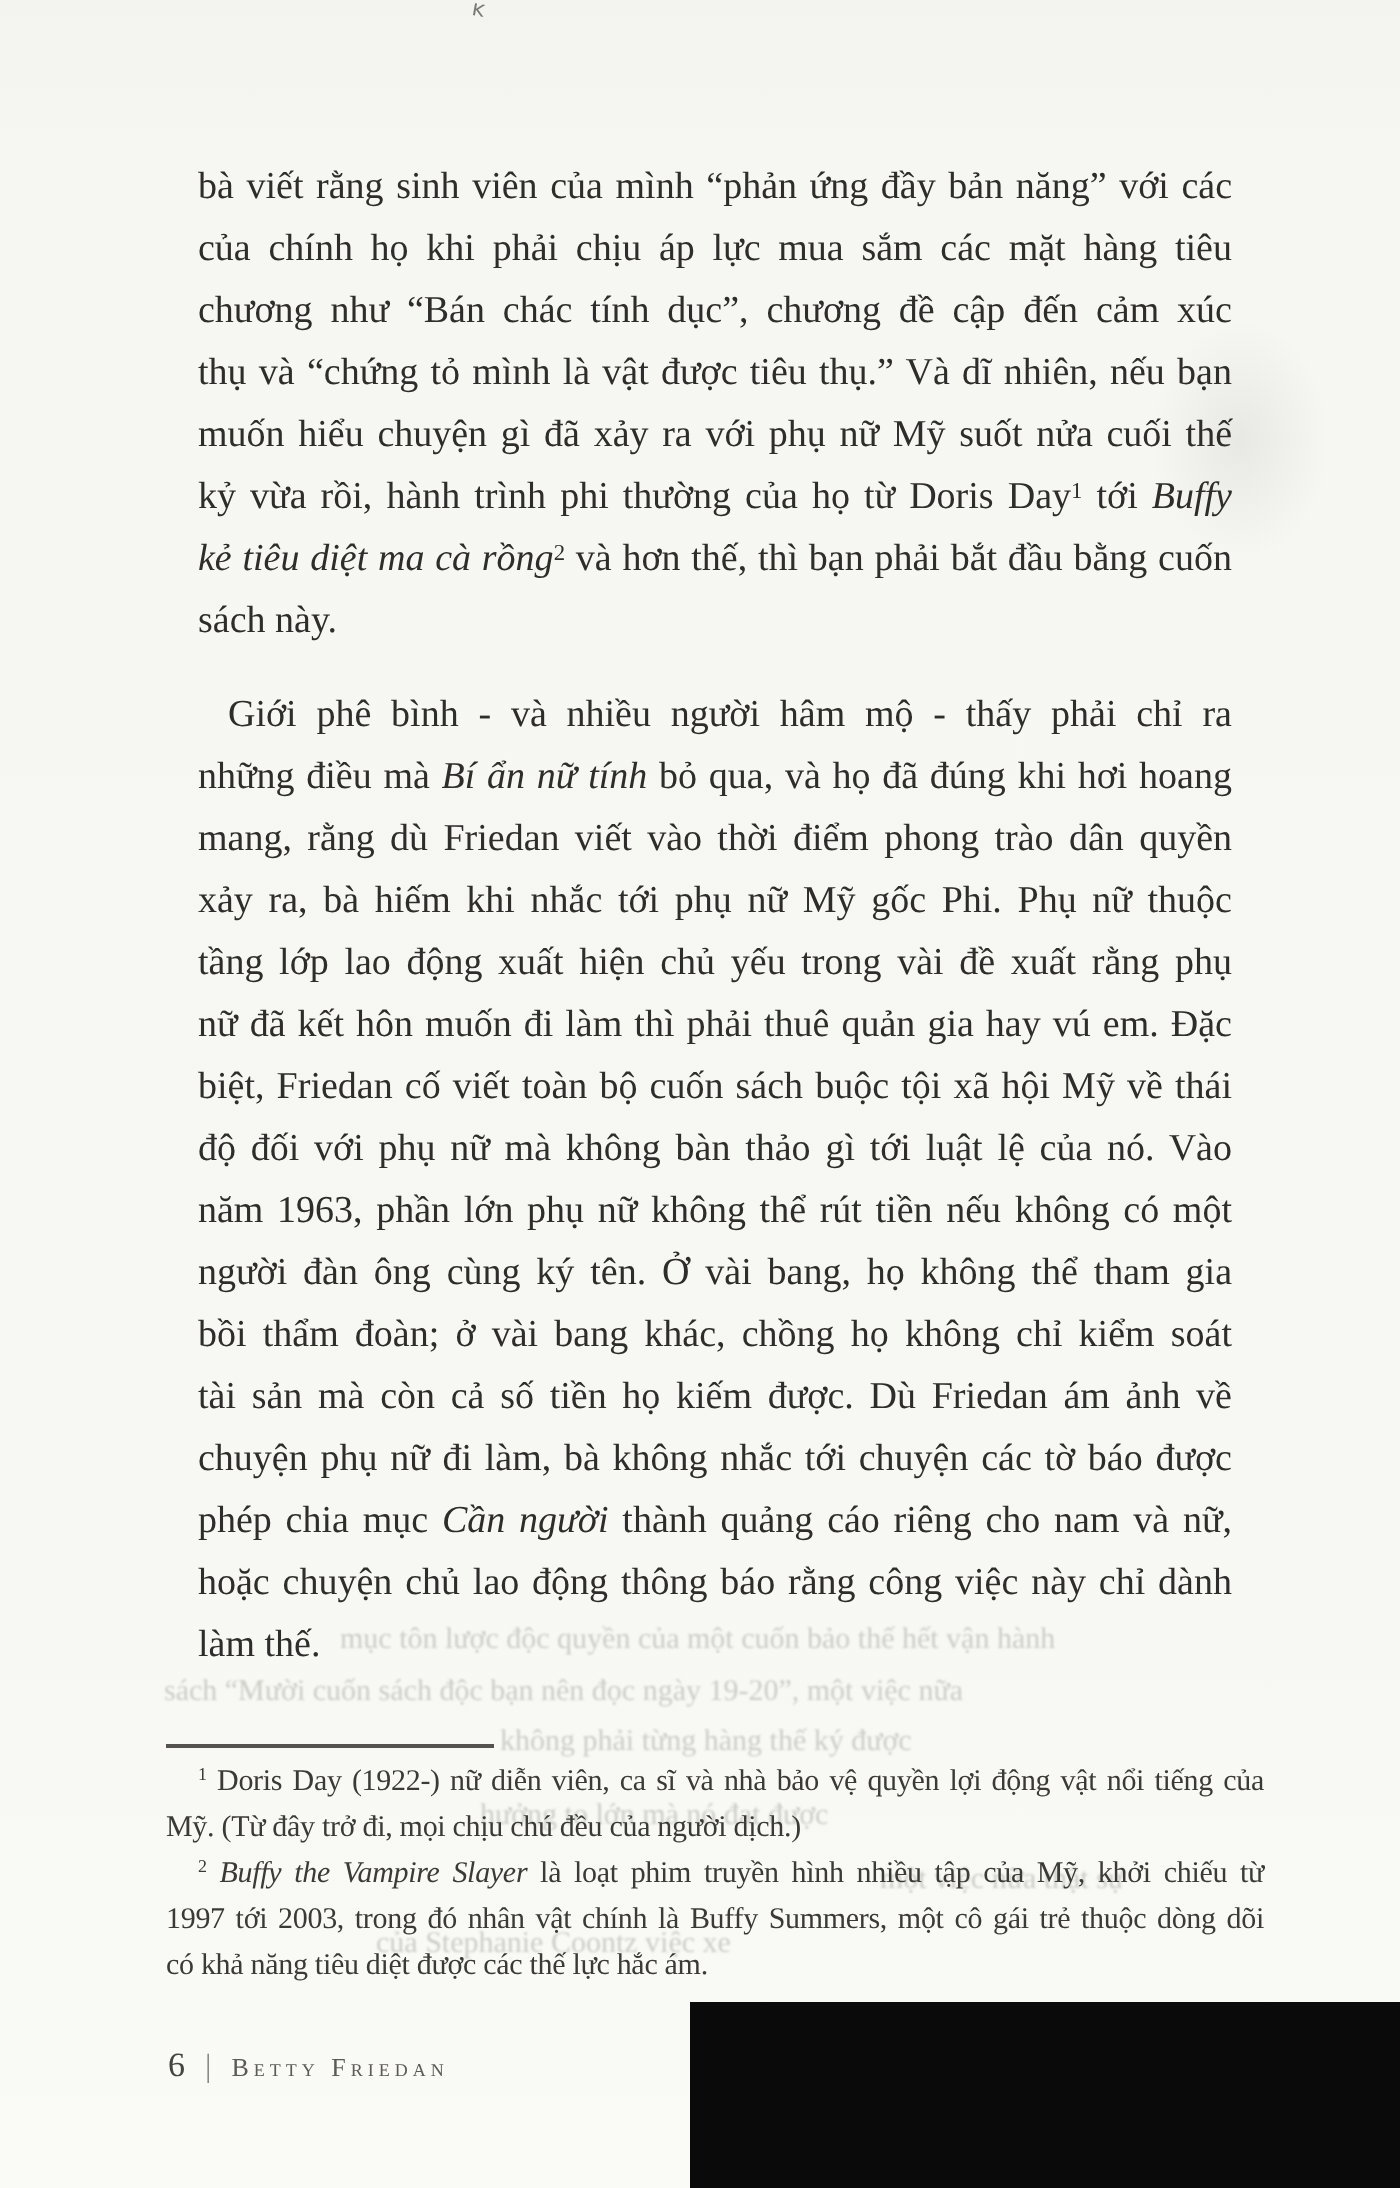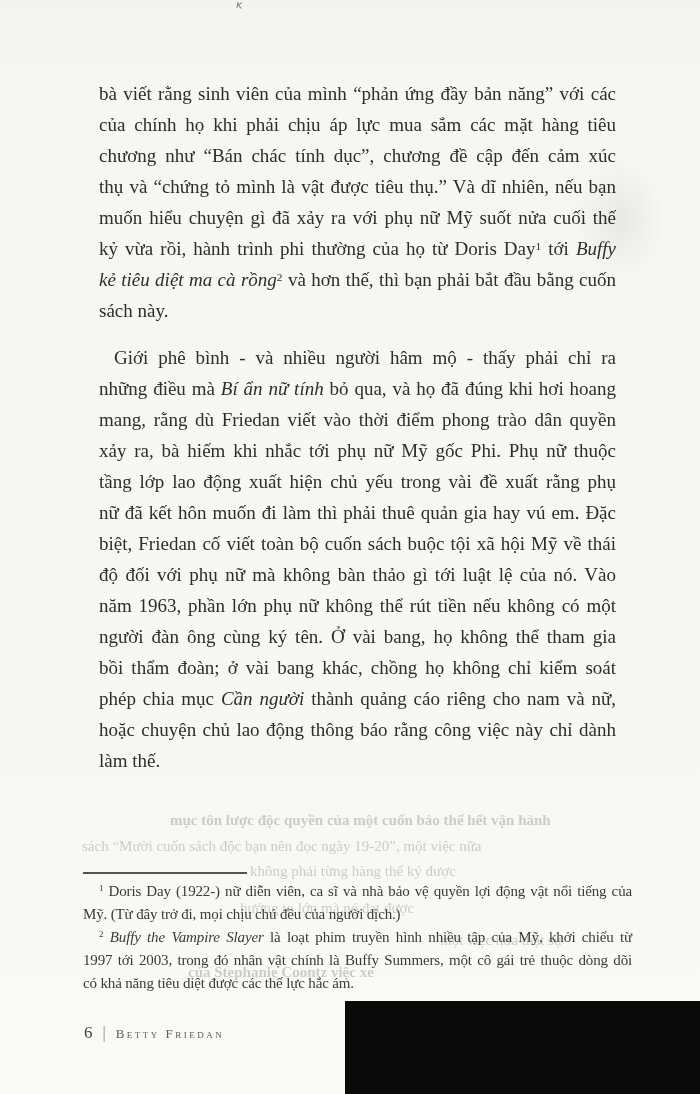--- a/index.html
+++ b/index.html
@@ -59,26 +59,26 @@
 </style>
 </head>
 <body>
 
 <div class="page">
 
   <span class="speck">ĸ</span>
   <div class="smudge"></div>
 
   <div class="ghost-layer">
-      <div class="ghost" style="left: 170px; top: 812px; font-weight: bold;">mục tôn lược độc quyền của một cuốn bảo thế hết vận hành</div>
+      <div class="ghost" style="left: 170px; top: 812px;">mục tôn lược độc quyền của một cuốn bảo thế hết vận hành</div>
       <div class="ghost" style="left: 82px; top: 838px;">sách “Mười cuốn sách độc bạn nên đọc ngày 19-20”, một việc nữa</div>
       <div class="ghost" style="left: 250px; top: 863px;">không phải từng hàng thế ký được</div>
       <div class="ghost" style="left: 240px; top: 900px;">hưởng to lớn mà nó đạt được</div>
       <div class="ghost" style="left: 440px; top: 932px;">một việc nữa thật sự</div>
-      <div class="ghost" style="left: 188px; top: 964px; font-weight: bold;">của Stephanie Coontz việc xe</div>
+      <div class="ghost" style="left: 188px; top: 964px;">của Stephanie Coontz việc xe</div>
     </div>
 
   <div class="body-text">
       <div class="paragraph">
         <div class="bline"><span>bà viết rằng sinh viên của mình “phản ứng đầy bản năng” với các</span></div>
         <div class="bline"><span>của chính họ khi phải chịu áp lực mua sắm các mặt hàng tiêu</span></div>
         <div class="bline"><span>chương như “Bán chác tính dục”, chương đề cập đến cảm xúc</span></div>
         <div class="bline"><span>thụ và “chứng tỏ mình là vật được tiêu thụ.” Và dĩ nhiên, nếu bạn</span></div>
         <div class="bline"><span>muốn hiểu chuyện gì đã xảy ra với phụ nữ Mỹ suốt nửa cuối thế</span></div>
         <div class="bline"><span>kỷ vừa rồi, hành trình phi thường của họ từ Doris Day</span><sup class="fnref">1</sup><span> tới </span><span class="it">Buffy</span></div>
@@ -90,20 +90,22 @@
         <div class="bline"><span>những điều mà </span><span class="it">Bí ẩn nữ tính</span><span> bỏ qua, và họ đã đúng khi hơi hoang</span></div>
         <div class="bline"><span>mang, rằng dù Friedan viết vào thời điểm phong trào dân quyền</span></div>
         <div class="bline"><span>xảy ra, bà hiếm khi nhắc tới phụ nữ Mỹ gốc Phi. Phụ nữ thuộc</span></div>
         <div class="bline"><span>tầng lớp lao động xuất hiện chủ yếu trong vài đề xuất rằng phụ</span></div>
         <div class="bline"><span>nữ đã kết hôn muốn đi làm thì phải thuê quản gia hay vú em. Đặc</span></div>
         <div class="bline"><span>biệt, Friedan cố viết toàn bộ cuốn sách buộc tội xã hội Mỹ về thái</span></div>
         <div class="bline"><span>độ đối với phụ nữ mà không bàn thảo gì tới luật lệ của nó. Vào</span></div>
         <div class="bline"><span>năm 1963, phần lớn phụ nữ không thể rút tiền nếu không có một</span></div>
         <div class="bline"><span>người đàn ông cùng ký tên. Ở vài bang, họ không thể tham gia</span></div>
         <div class="bline"><span>bồi thẩm đoàn; ở vài bang khác, chồng họ không chỉ kiểm soát</span></div>
+        <div class="bline"><span>tài sản mà còn cả số tiền họ kiếm được. Dù Friedan ám ảnh về</span></div>
+        <div class="bline"><span>chuyện phụ nữ đi làm, bà không nhắc tới chuyện các tờ báo được</span></div>
         <div class="bline"><span>phép chia mục </span><span class="it">Cần người</span><span> thành quảng cáo riêng cho nam và nữ,</span></div>
         <div class="bline"><span>hoặc chuyện chủ lao động thông báo rằng công việc này chỉ dành</span></div>
         <div class="bline last"><span>làm thế.</span></div>
       </div>
     </div>
 
   <div class="footnotes">
     <div class="fn-rule"></div>
     <div>
         <div class="fline indent"><sup class="fnref">1</sup><span> Doris Day (1922-) nữ diễn viên, ca sĩ và nhà bảo vệ quyền lợi động vật nổi tiếng của</span></div>

